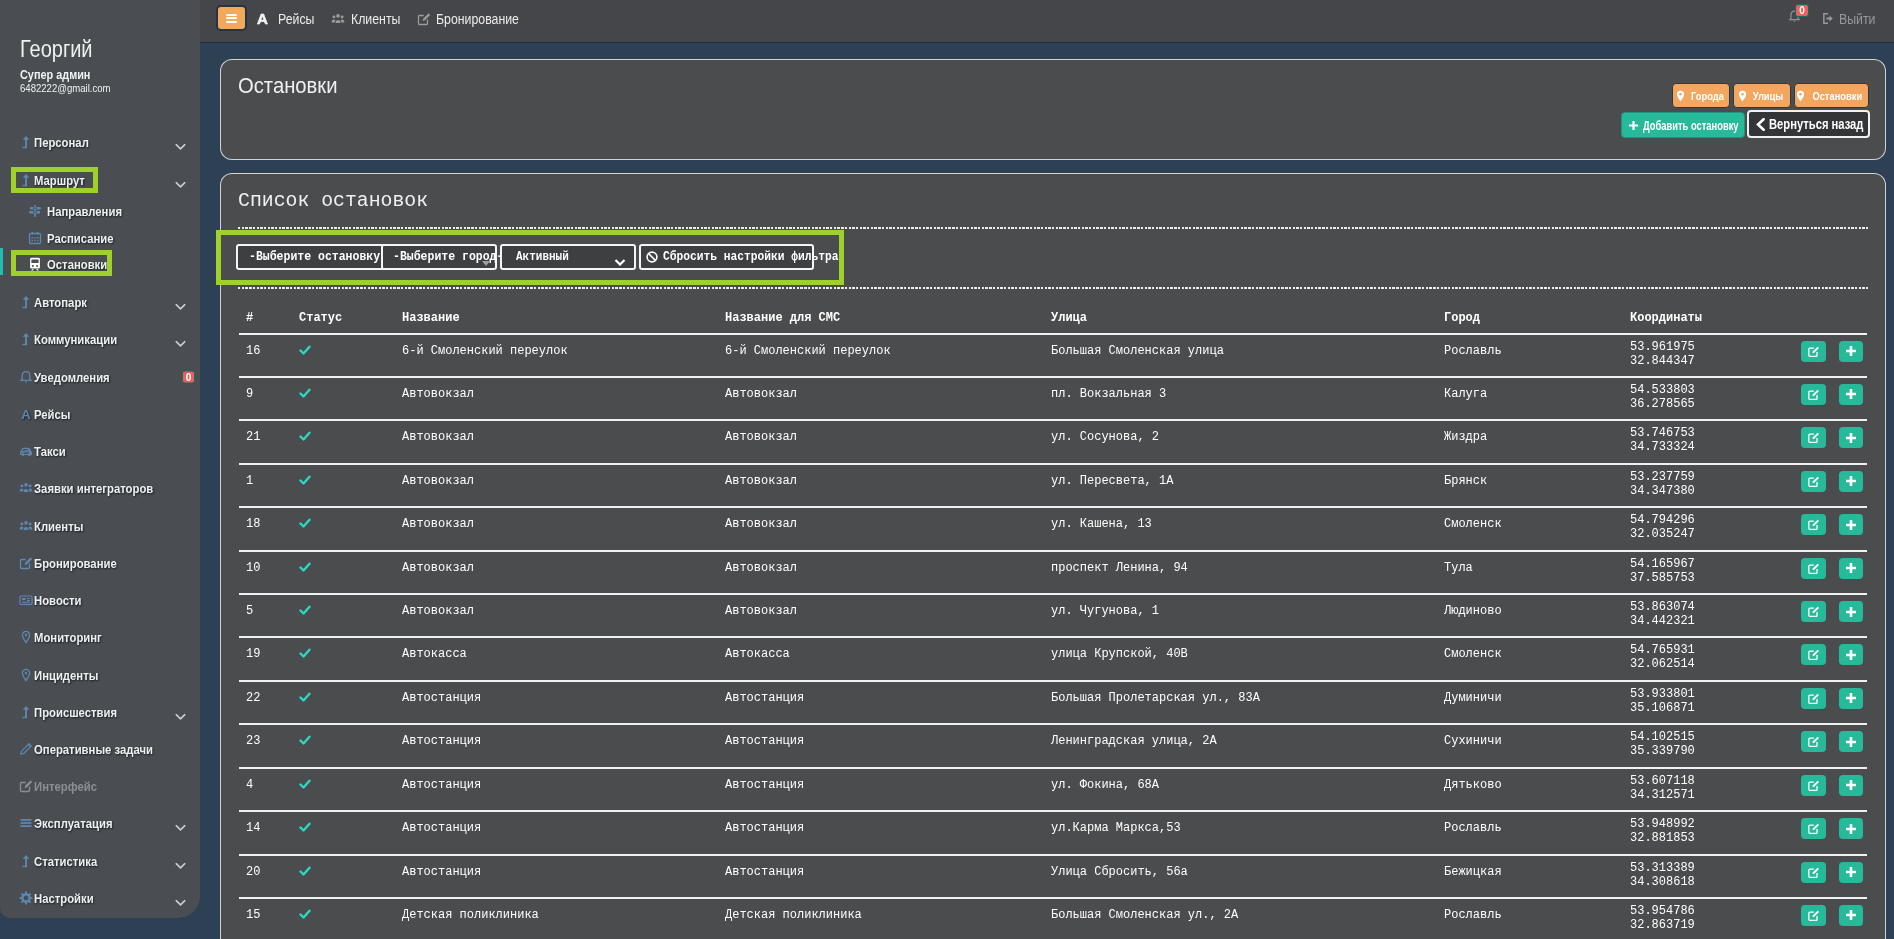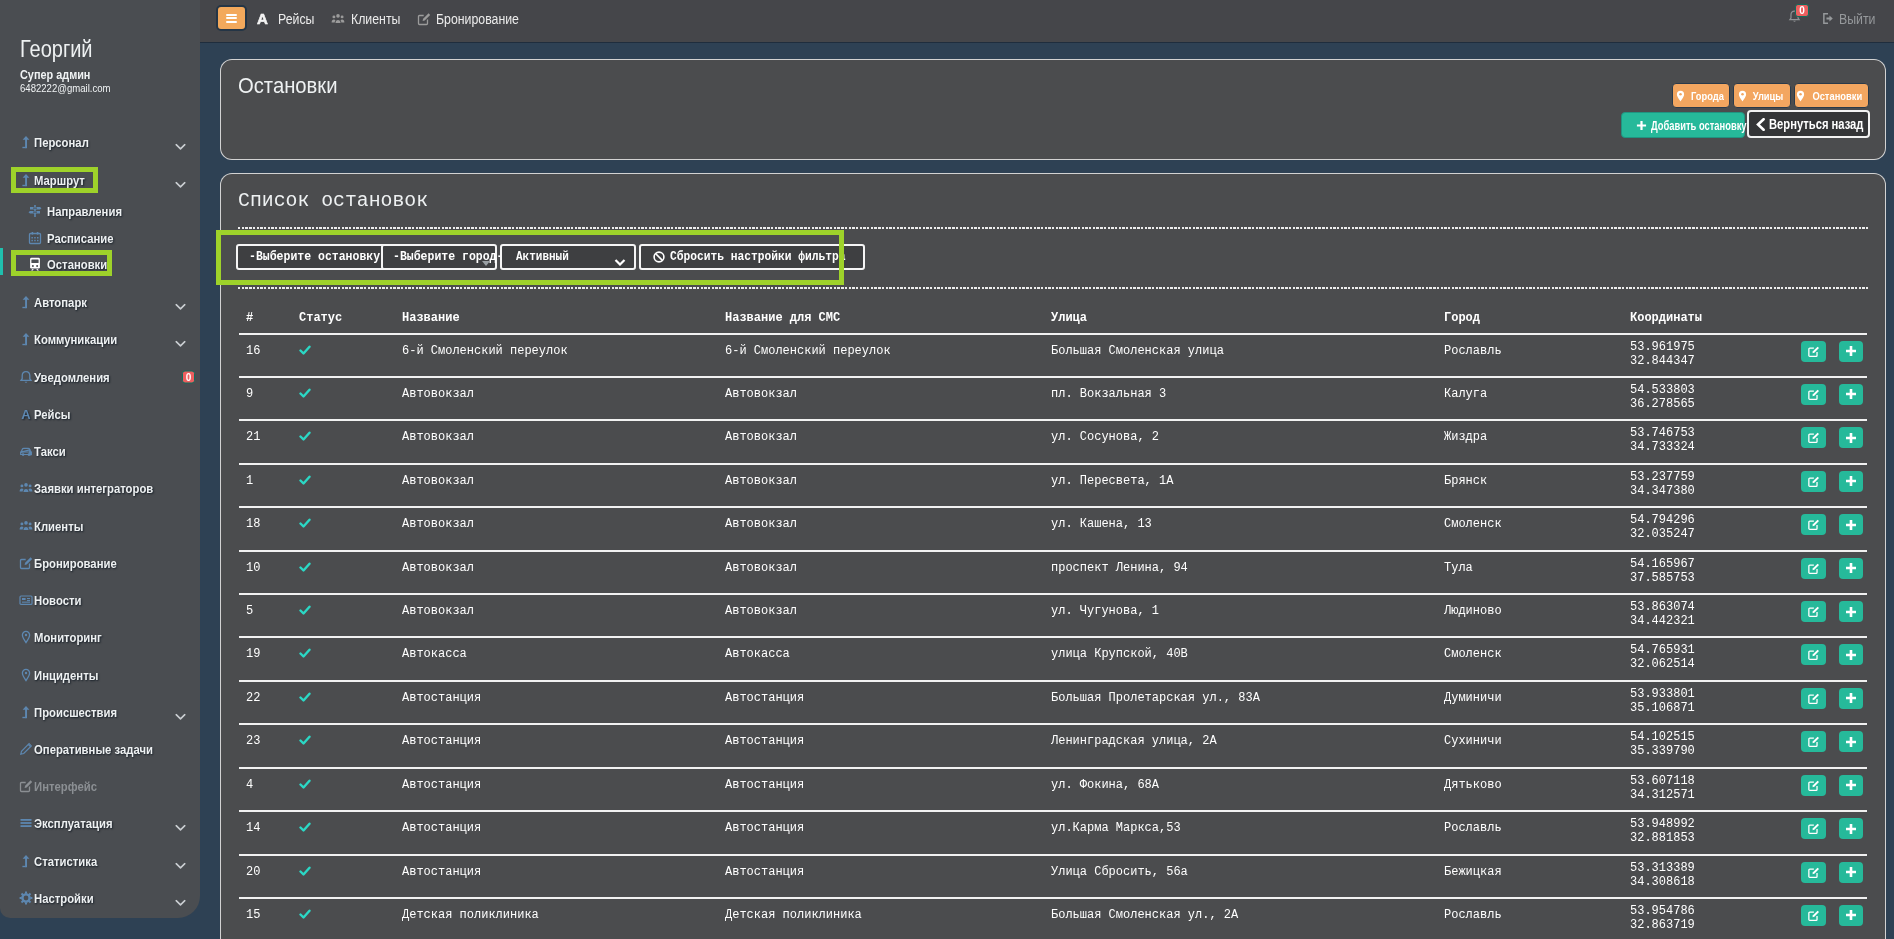--- a/index.html
+++ b/index.html
@@ -334,21 +334,21 @@
       </svg>
       <span class="nx" style="transform:scaleX(.85)">Улицы</span>
     </div>
 <div class="btn orange" style="left:1573px; width:75px;">
       <svg viewBox="0 0 10 13" width="9" height="12" style="margin-right:3px">
         <path d="M5 .7A4 4 0 0 0 1 4.7c0 2.7 4 7.6 4 7.6s4-4.9 4-7.6A4 4 0 0 0 5 .7z" fill="#fff"></path>
         <circle cx="5" cy="4.6" r="1.4" fill="#f3a660"></circle>
       </svg>
       <span class="nx" style="transform:scaleX(.85)">Остановки</span>
     </div>
-<div class="btn teal" style="left:1400px; top:52px; width:124px; height:26px; font-size:13px; justify-content:flex-start; padding-left:14px;">
+<div class="btn teal" style="left:1400px; top:52px; width:124px; height:26px; font-size:13px; justify-content:flex-start; padding-left:6px;">
       <svg viewBox="0 0 12 12" width="11" height="11" style="margin-right:4px; flex:none">
         <path d="M6 1v10M1 6h10" stroke="#fff" stroke-width="2.4"></path>
       </svg>
       <span class="nx" style="transform:scaleX(.72); transform-origin:left center">Добавить остановку</span>
     </div>
 <div class="btn dark" style="left:1526px; top:50px; width:123px; height:28px; font-size:14px; justify-content:flex-start; padding-left:7px;">
       <svg viewBox="0 0 9 13" width="9" height="13" style="margin-right:4px; flex:none">
         <path d="M7.6 1.2L2 6.5l5.6 5.3" fill="none" stroke="#fff" stroke-width="2.6" stroke-linecap="round"></path>
       </svg>
       <span class="nx" style="transform:scaleX(.8); transform-origin:left center">Вернуться назад</span>
@@ -369,21 +369,21 @@
       <span style="position:absolute; right:5px; top:10px"><svg viewBox="0 0 8 5" width="8" height="5">
           <path d="M0 0h8L4 5z" fill="#9aa0a4"></path>
         </svg></span>
     </div>
 <div class="fctl" style="left:279px; width:136px; padding-left:14px;">
       <span class="nx">Активный</span>
       <span style="position:absolute; right:8px; top:10px"><svg viewBox="0 0 12 7" width="12" height="7">
           <path d="M1.5 1l4.5 4.5L10.5 1" fill="none" stroke="#fff" stroke-width="2.2"></path>
         </svg></span>
     </div>
-<div class="fctl" style="left:418px; width:226px; padding-left:12px;">
+<div class="fctl" style="left:418px; width:175px; padding-left:5px;">
       <svg viewBox="0 0 12 12" width="12" height="12" style="margin-right:5px; flex:none">
         <circle cx="6" cy="6" r="4.9" fill="none" stroke="#fff" stroke-width="1.6"></circle>
         <path d="M2.6 2.6l6.8 6.8" stroke="#fff" stroke-width="1.6"></path>
       </svg>
       <span class="nx" style="transform:scaleX(.9); transform-origin:left center">Сбросить настройки фильтра</span>
     </div>
 
   <div class="dash" style="top:53px"></div>
   <div class="dash" style="top:113px"></div>
   <div id="tbl">

